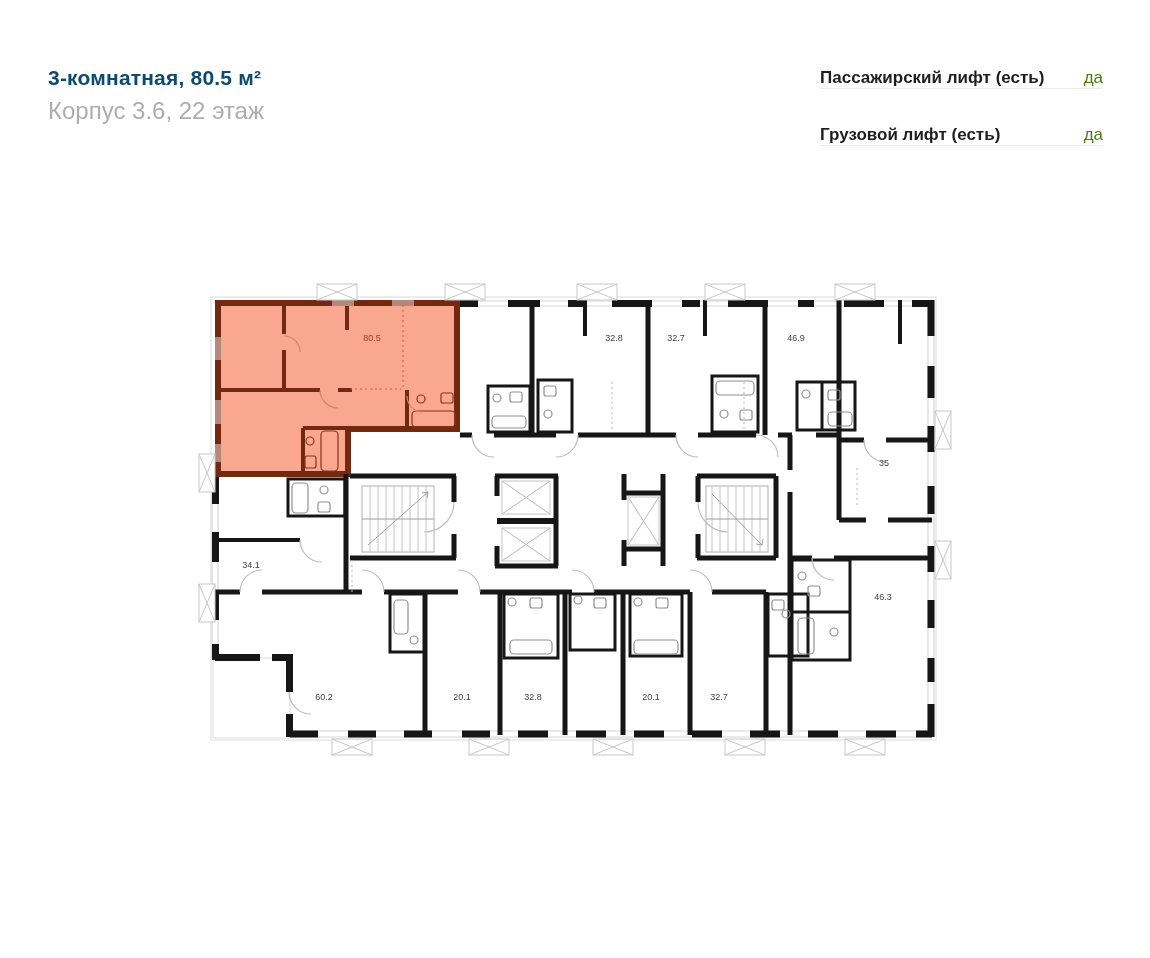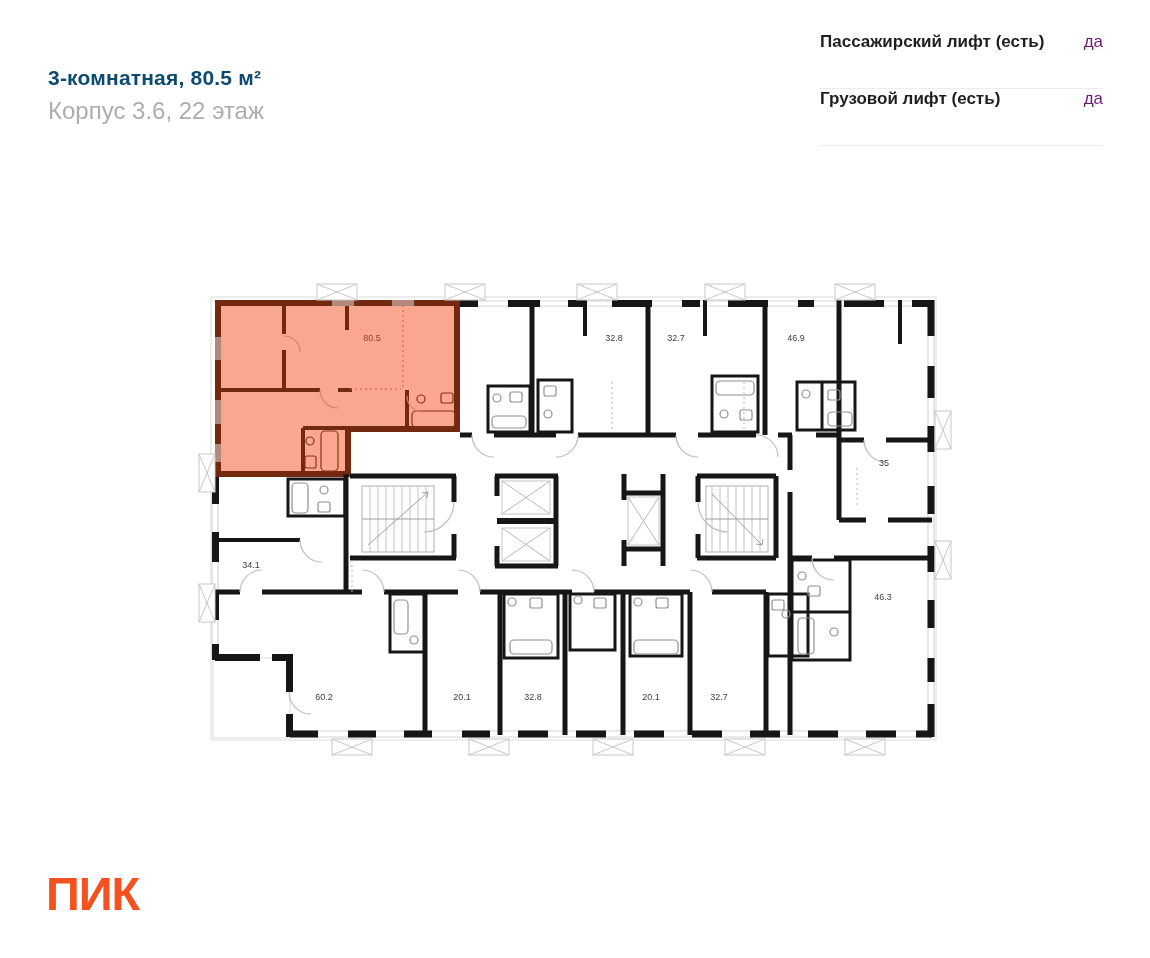--- a/index.html
+++ b/index.html
@@ -8,24 +8,24 @@
   .page{position:absolute;inset:0;}
 
   
   .header{position:absolute;left:48px;top:42px;}
   .project{font-size:17px;font-weight:600;color:#1e1e1e;letter-spacing:.1px;}
   .title{font-size:21px;font-weight:700;color:#0c4a6e;margin:24px 0 0 0;letter-spacing:.2px;}
   .subtitle{font-size:24px;font-weight:400;color:#adadad;margin-top:7px;}
 
   
   .info{position:absolute;left:820px;top:32px;width:283px;}
-  .info-row{display:flex;justify-content:space-between;align-items:flex-start;
+  .info-row{display:flex;justify-content:space-between;align-items:flex-end;
             height:56px;border-bottom:1px solid #ececec;}
   .info-label{font-size:17px;font-weight:700;color:#1e1e1e;}
-  .info-value{font-size:17px;font-weight:400;color:#701a75;}
+  .info-value{font-size:17px;font-weight:400;color:#4d7c0f;}
 
   
   .plan{position:absolute;left:196px;top:276px;width:756px;height:484px;}
   .unit-label{font-family:"Liberation Sans",sans-serif;font-size:9px;fill:#3f3f3f;}
   .unit-label.hl{fill:#A03D24;}
 
   
   .logo{position:absolute;left:46px;top:866px;font-size:47px;font-weight:800;
         color:#F4511E;letter-spacing:-1px;}
 </style>
@@ -279,14 +279,13 @@
         <text x="251" y="568" text-anchor="middle" class="unit-label">34.1</text>
         <text x="883" y="600" text-anchor="middle" class="unit-label">46.3</text>
         <text x="324" y="700" text-anchor="middle" class="unit-label">60.2</text>
         <text x="462" y="700" text-anchor="middle" class="unit-label">20.1</text>
         <text x="533" y="700" text-anchor="middle" class="unit-label">32.8</text>
         <text x="651" y="700" text-anchor="middle" class="unit-label">20.1</text>
         <text x="719" y="700" text-anchor="middle" class="unit-label">32.7</text>
       </g>
   </svg>
 
-  <div class="logo">ПИК</div>
 </div>
 
 </body></html>

